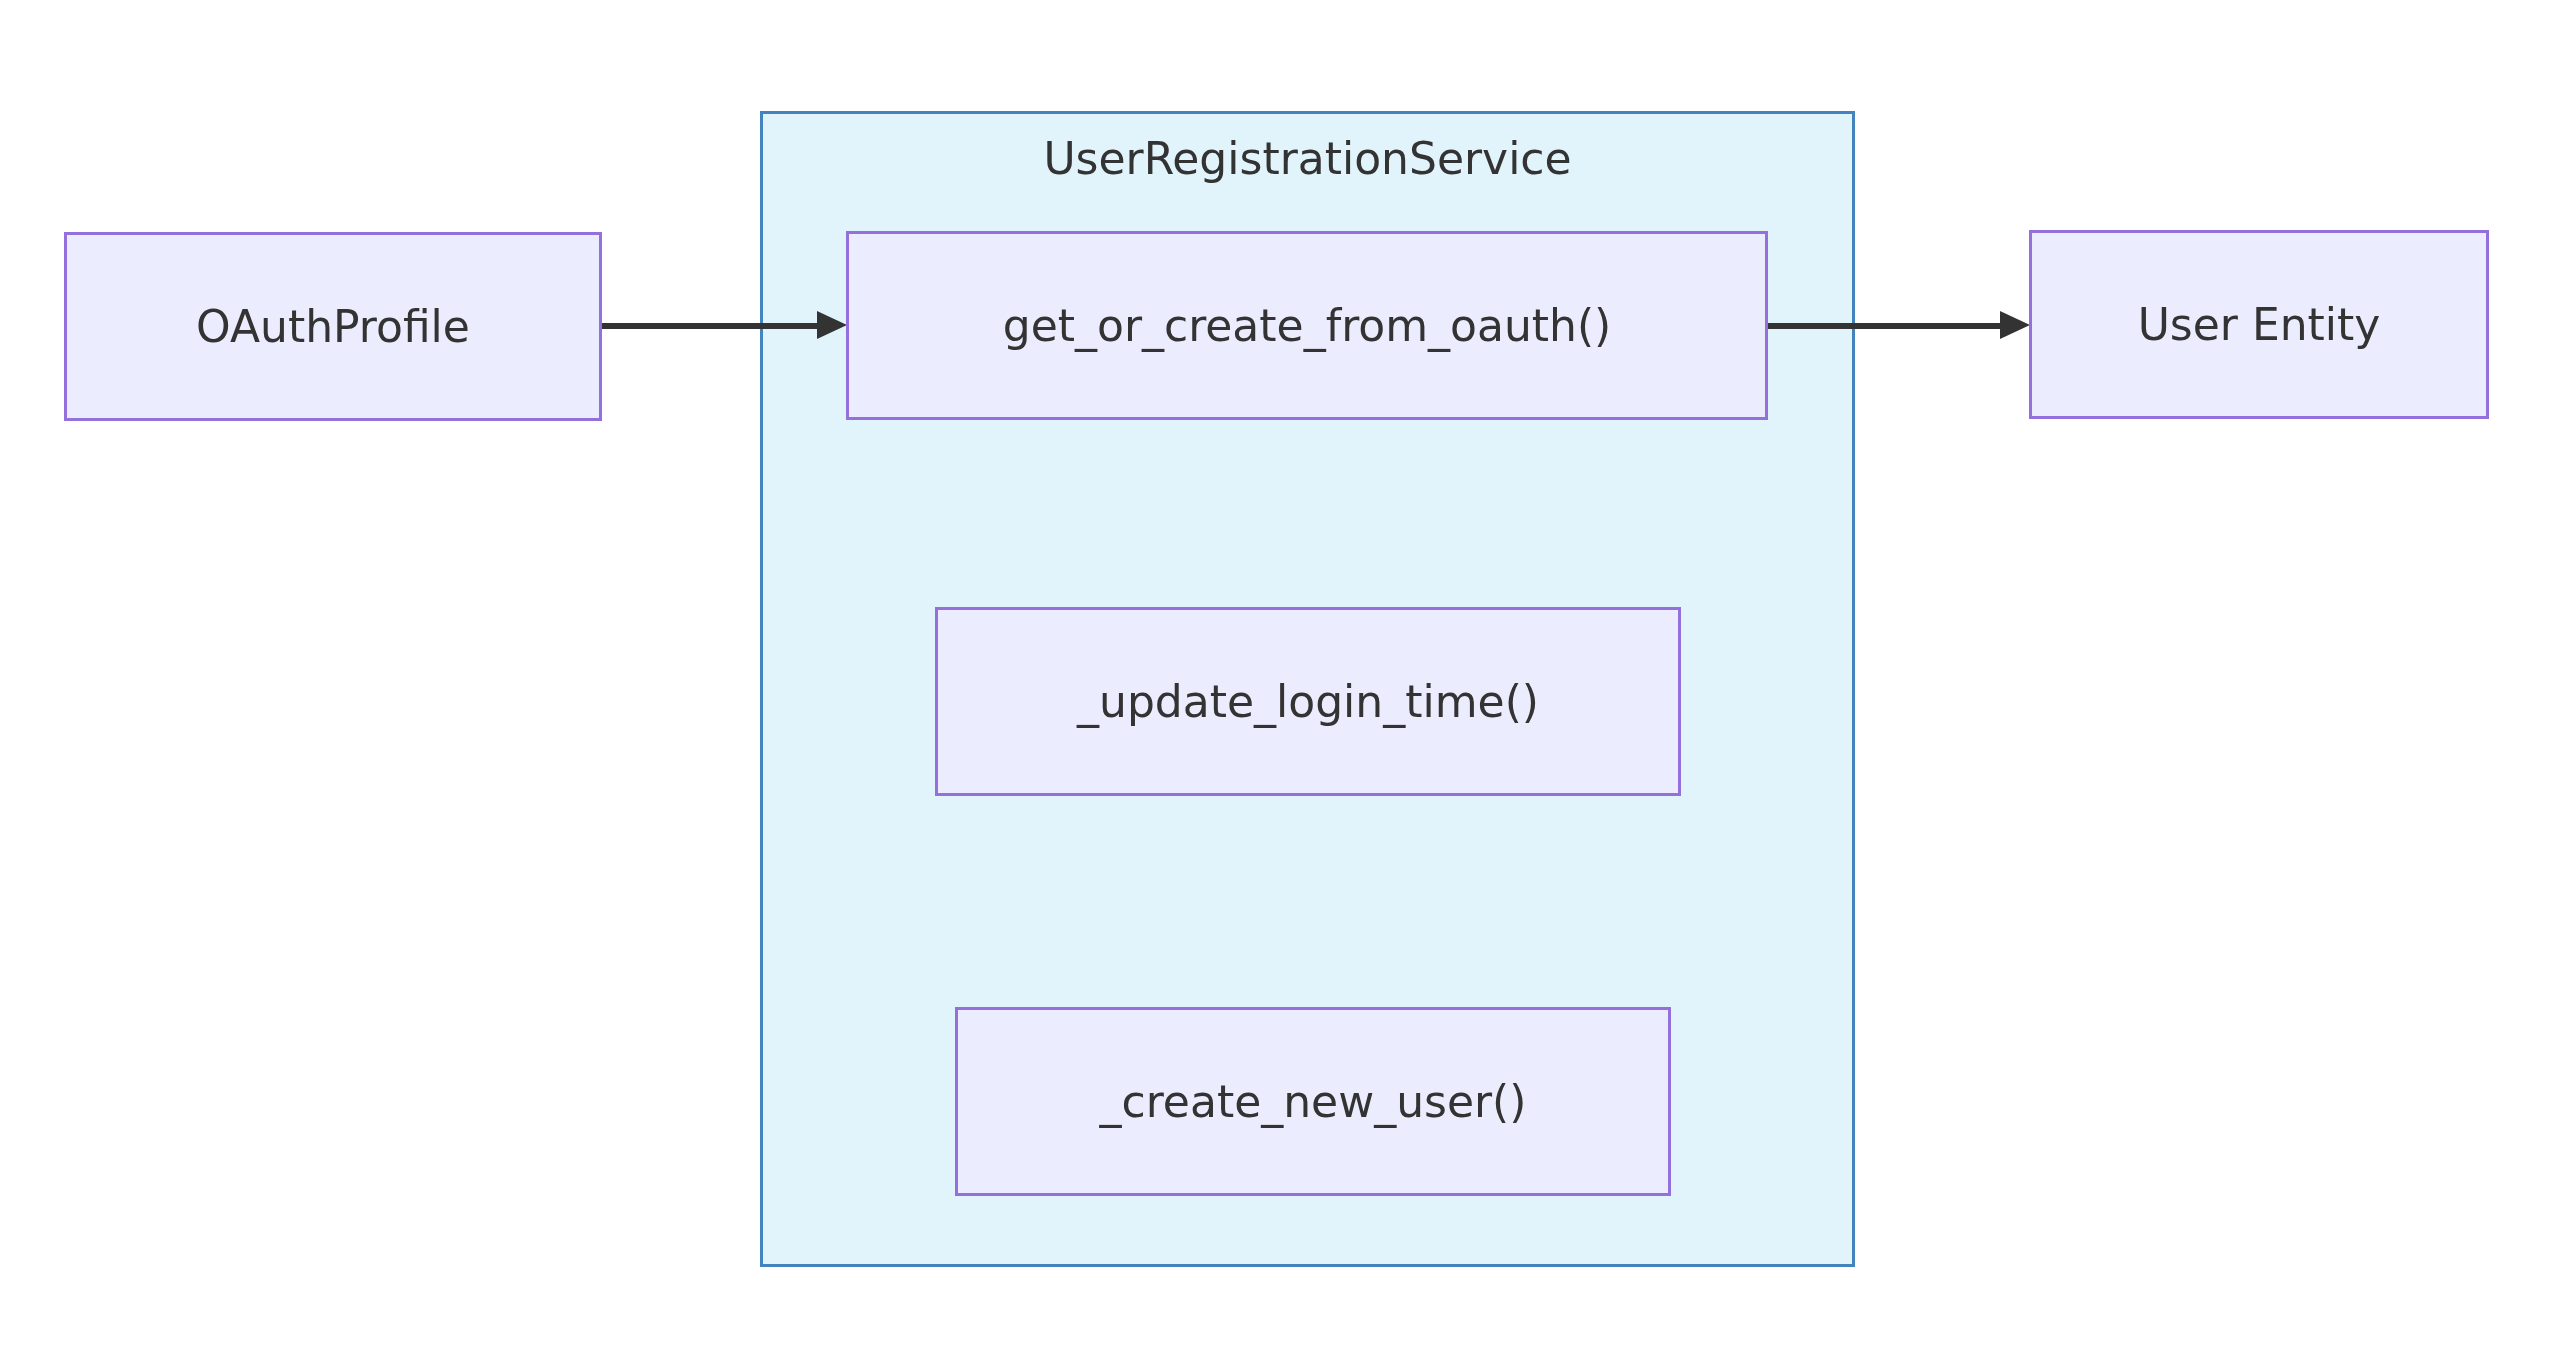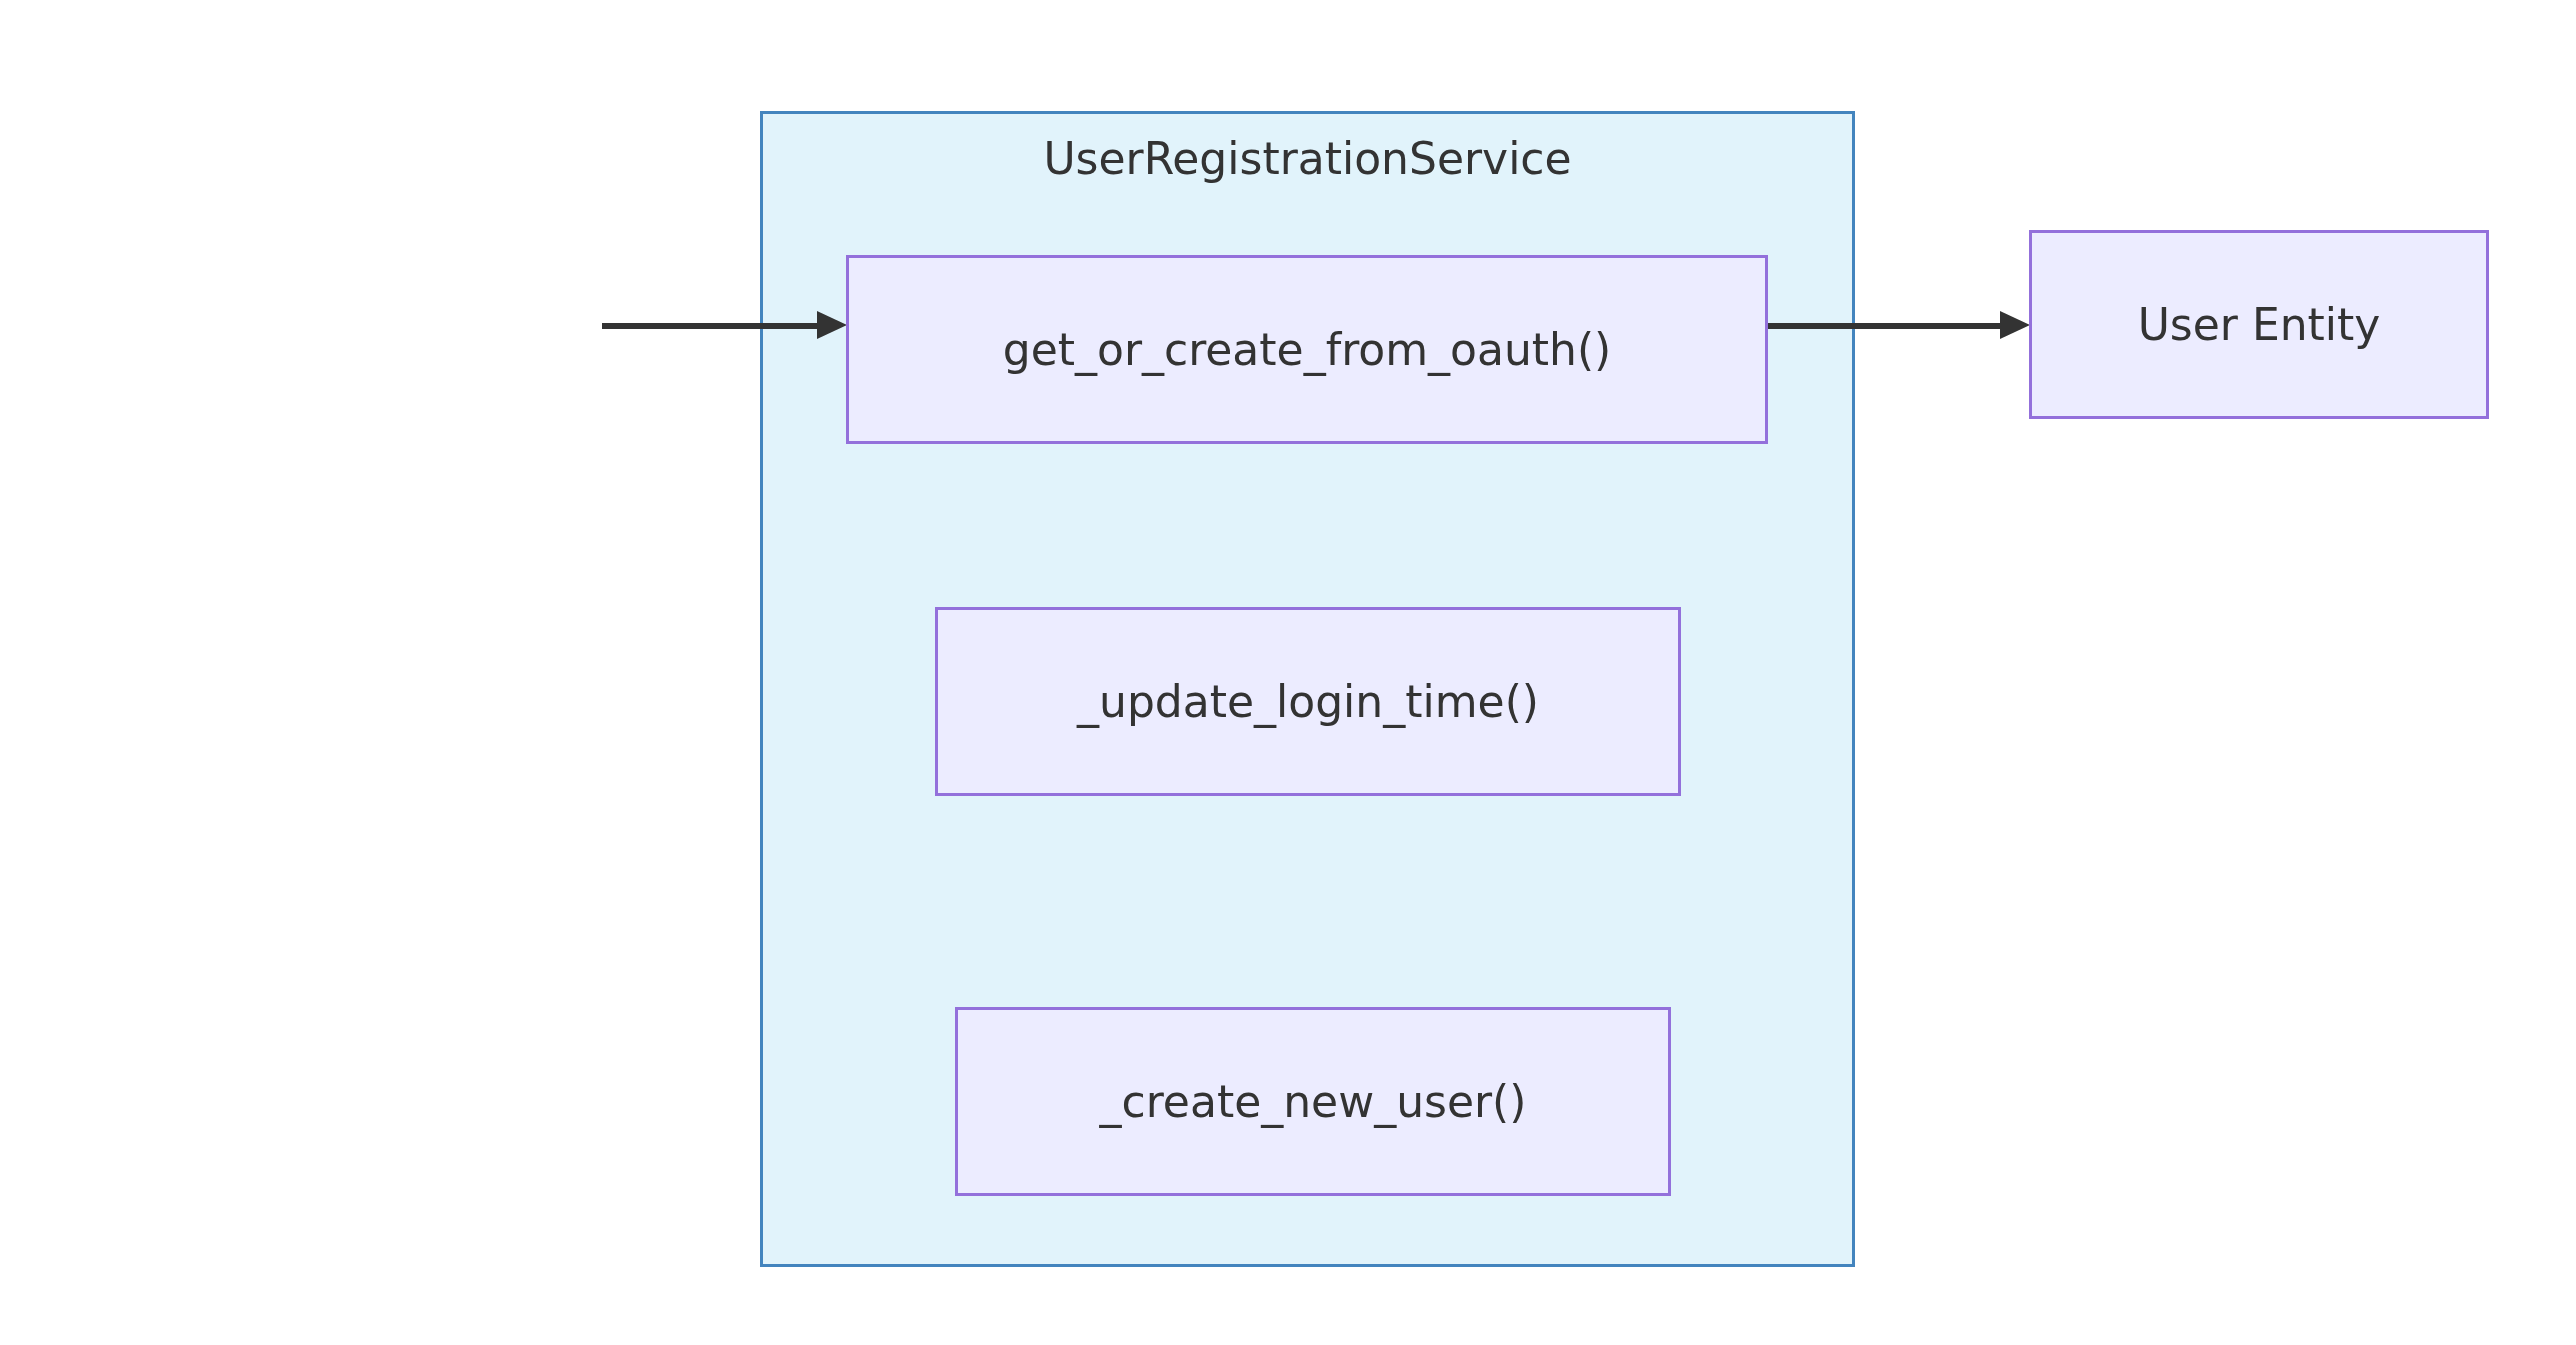--- a/index.html
+++ b/index.html
@@ -42,21 +42,21 @@
     border: 3.1px solid var(--node-border, #9370DB);
     box-sizing: border-box;
     display: flex;
     align-items: center;
     justify-content: center;
     font-size: 44px;
     color: var(--text, #333333);
     white-space: nowrap;
   }
   .node-oauth    { left: 64px;   top: 232px;  width: 538px;  height: 189px; }
-  .node-get     { left: 846px; top: 231px;  width: 922px; height: 189px; margin-top: 24px; }
+  .node-get     { left: 846px; top: 231px;  width: 922px; height: 189px; }
   .node-update  { left: 935px; top: 599px;  width: 746px;  height: 189px; margin-top: 8px; }
   .node-create  { left: 955px; top: 1007px; width: 716px;  height: 189px; justify-content: center; }
   .node-user    { left: 2029px; top: 230px;  width: 460px;  height: 189px; }
 
   .edge-line {
     position: absolute;
     height: 5.5px;
     background: var(--edge-line, #333333);
   }
   .edge-line-1 { left: 602px;  top: 323px; width: 218px; }
@@ -81,20 +81,23 @@
   <div class="cluster">
     <div class="cluster-title">UserRegistrationService</div>
   </div>
 
   <div class="edge-line edge-line-1"></div>
   <div class="arrowhead arrowhead-1"></div>
 
   <div class="edge-line edge-line-2"></div>
   <div class="arrowhead arrowhead-2"></div>
 
+  <div class="node node-oauth">
+    <span>OAuthProfile</span>
+  </div>
 
   <div class="node node-get">
     <span>get_or_create_from_oauth()</span>
   </div>
 
   <div class="node node-update">
     <span>_update_login_time()</span>
   </div>
 
   <div class="node node-create">

